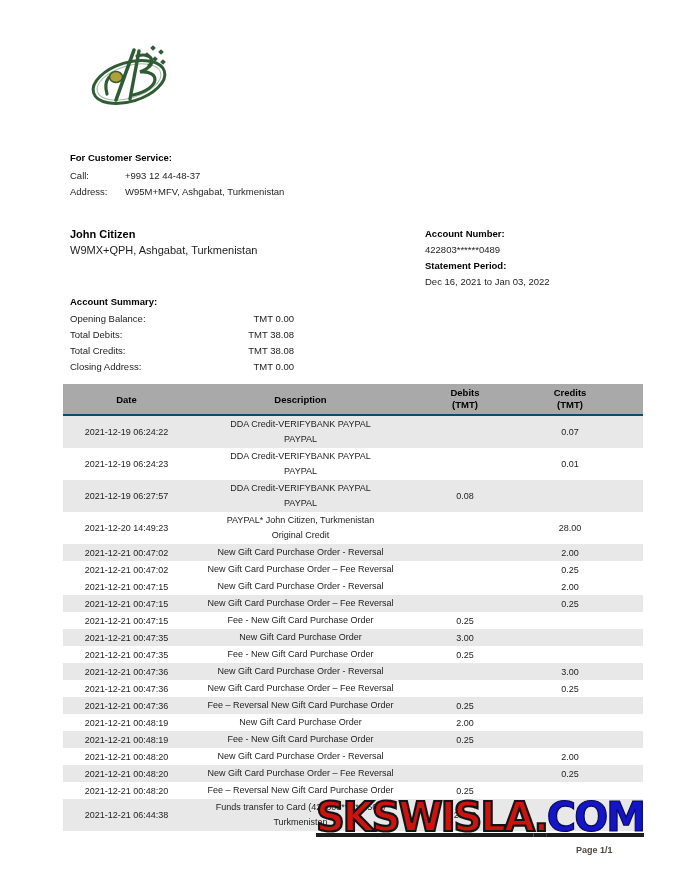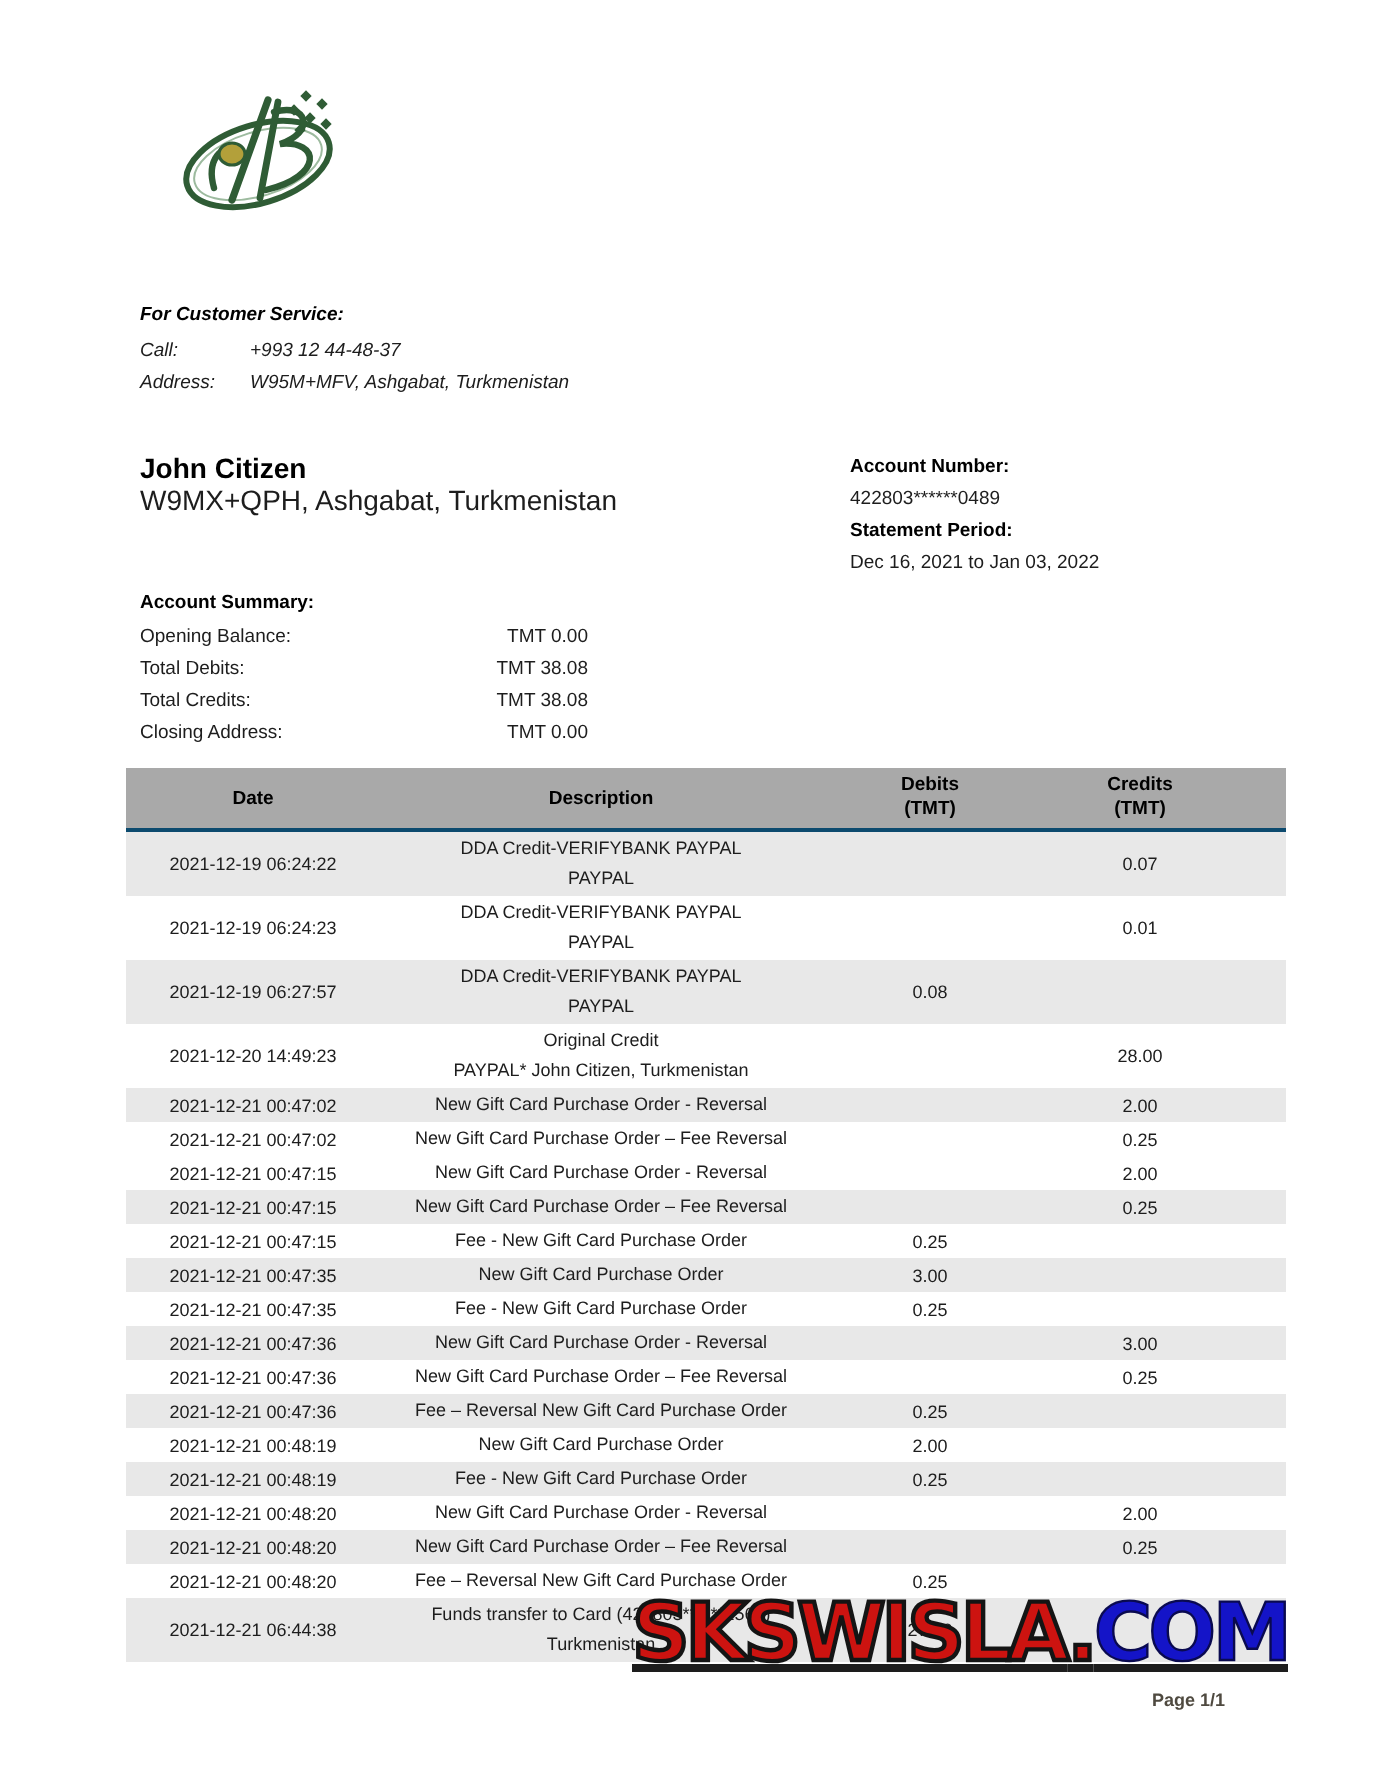--- a/index.html
+++ b/index.html
@@ -8,27 +8,27 @@
     font-family:"Liberation Sans","DejaVu Sans",sans-serif;
     color:#1d1d1d; overflow:hidden;
   }
 
   
   .logo { position:absolute; left:82px; top:34px; width:96px; height:86px; }
 
   
   .section-heading { font-weight:bold; color:#000; font-size:9.5px; }
 
-  .customer-service { position:absolute; left:70px; top:152px; font-size:9.5px;font-style:italic; }
+  .customer-service { position:absolute; left:70px; top:152px; font-size:9.5px; }
   .customer-service .section-heading { margin-bottom:5px; }
   .cs-row { display:flex; line-height:16px; }
   .cs-label { width:55px; }
   .cs-value { }
 
-  .account-holder { position:absolute; left:70px; top:226px; font-size:14px; line-height:16px; }
+  .account-holder { position:absolute; left:70px; top:226px; font-size:11px; line-height:16px; }
   .account-holder .holder-name { font-weight:bold; color:#000; }
 
   .account-info { position:absolute; left:425px; top:226px; font-size:9.5px; line-height:16px; }
   .account-info .ai-label { font-weight:bold; color:#000; }
 
   .account-summary { position:absolute; left:70px; top:296px; font-size:9.5px; }
   .account-summary .section-heading { margin-bottom:4px; }
   .sum-row { display:flex; justify-content:space-between; width:224px; line-height:16px; }
 
   
@@ -169,22 +169,22 @@
       <div class="c col-desc">
             <div class="desc-line">DDA Credit-VERIFYBANK PAYPAL</div>
             <div class="desc-line">PAYPAL</div>
           </div>
       <div class="c col-debit">0.08</div>
       <div class="c col-credit"></div>
     </div>
         <div class="t-row">
       <div class="c col-date">2021-12-20 14:49:23</div>
       <div class="c col-desc">
+            <div class="desc-line">PAYPAL* John Citizen, Turkmenistan</div>
             <div class="desc-line">Original Credit</div>
-            <div class="desc-line">PAYPAL* John Citizen, Turkmenistan</div>
           </div>
       <div class="c col-debit"></div>
       <div class="c col-credit">28.00</div>
     </div>
         <div class="t-row shaded" style="background: rgb(232, 232, 232);">
       <div class="c col-date">2021-12-21 00:47:02</div>
       <div class="c col-desc">
             <div class="desc-line">New Gift Card Purchase Order - Reversal</div>
           </div>
       <div class="c col-debit"></div>

